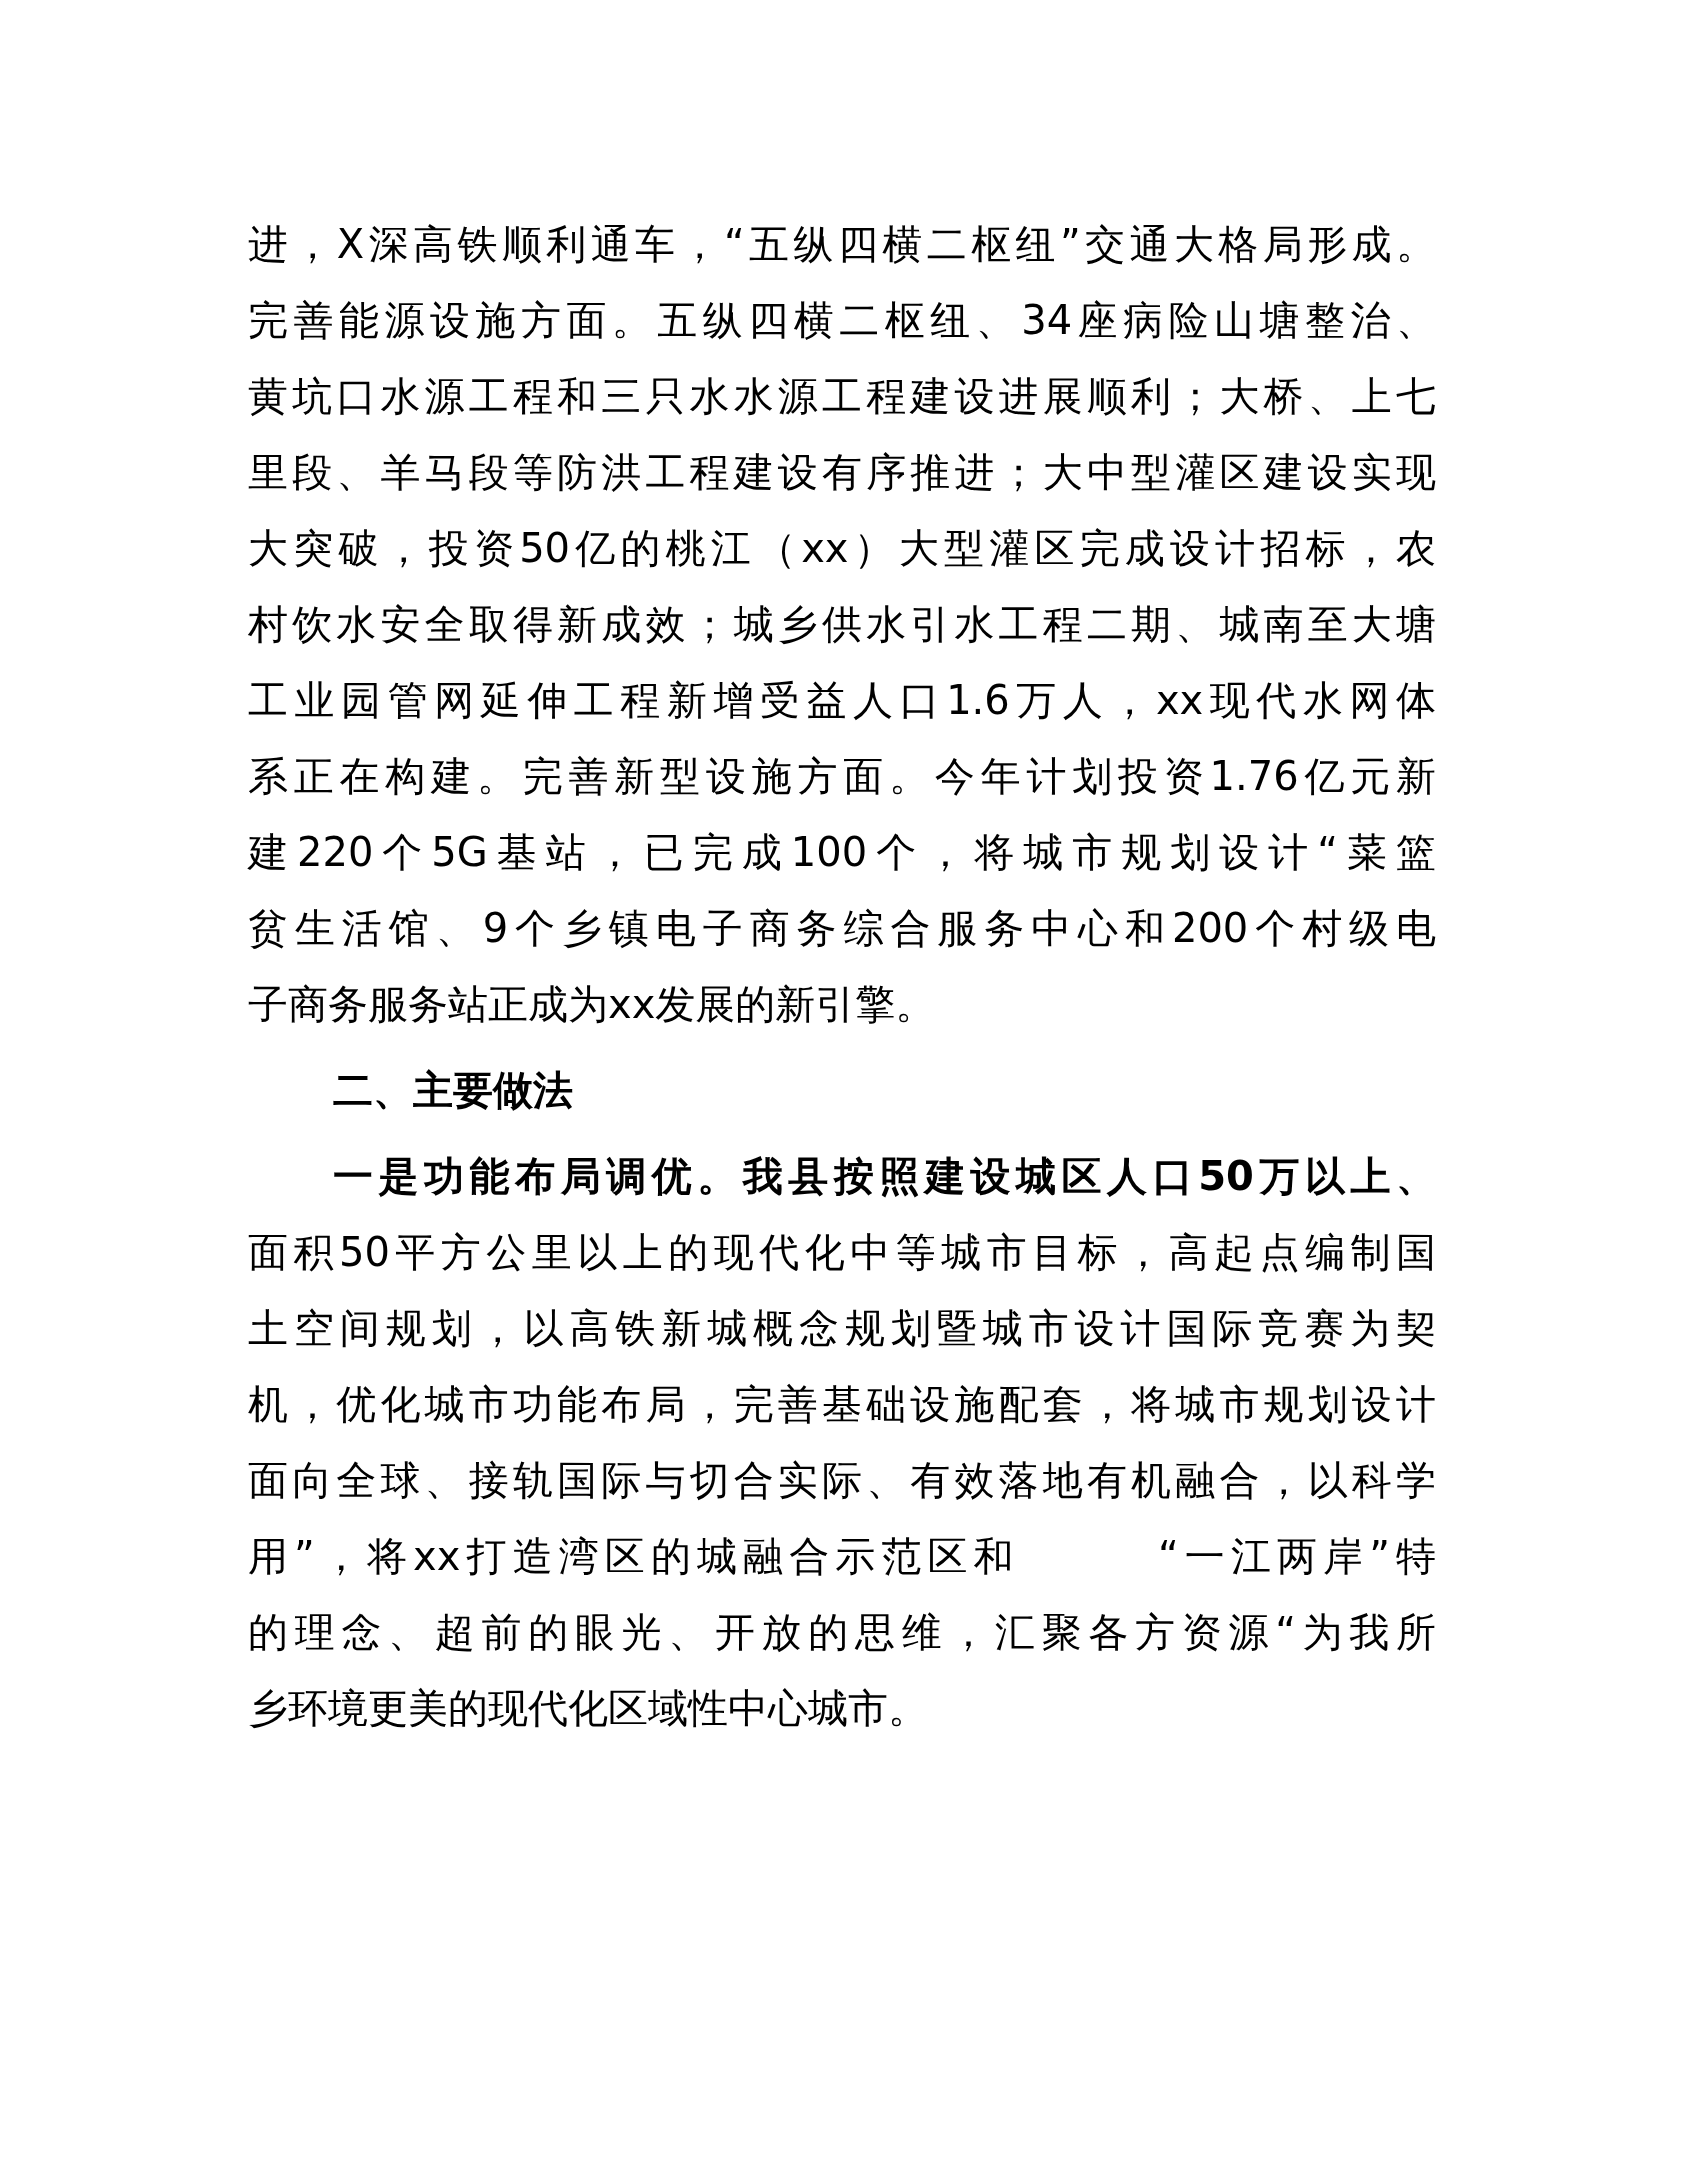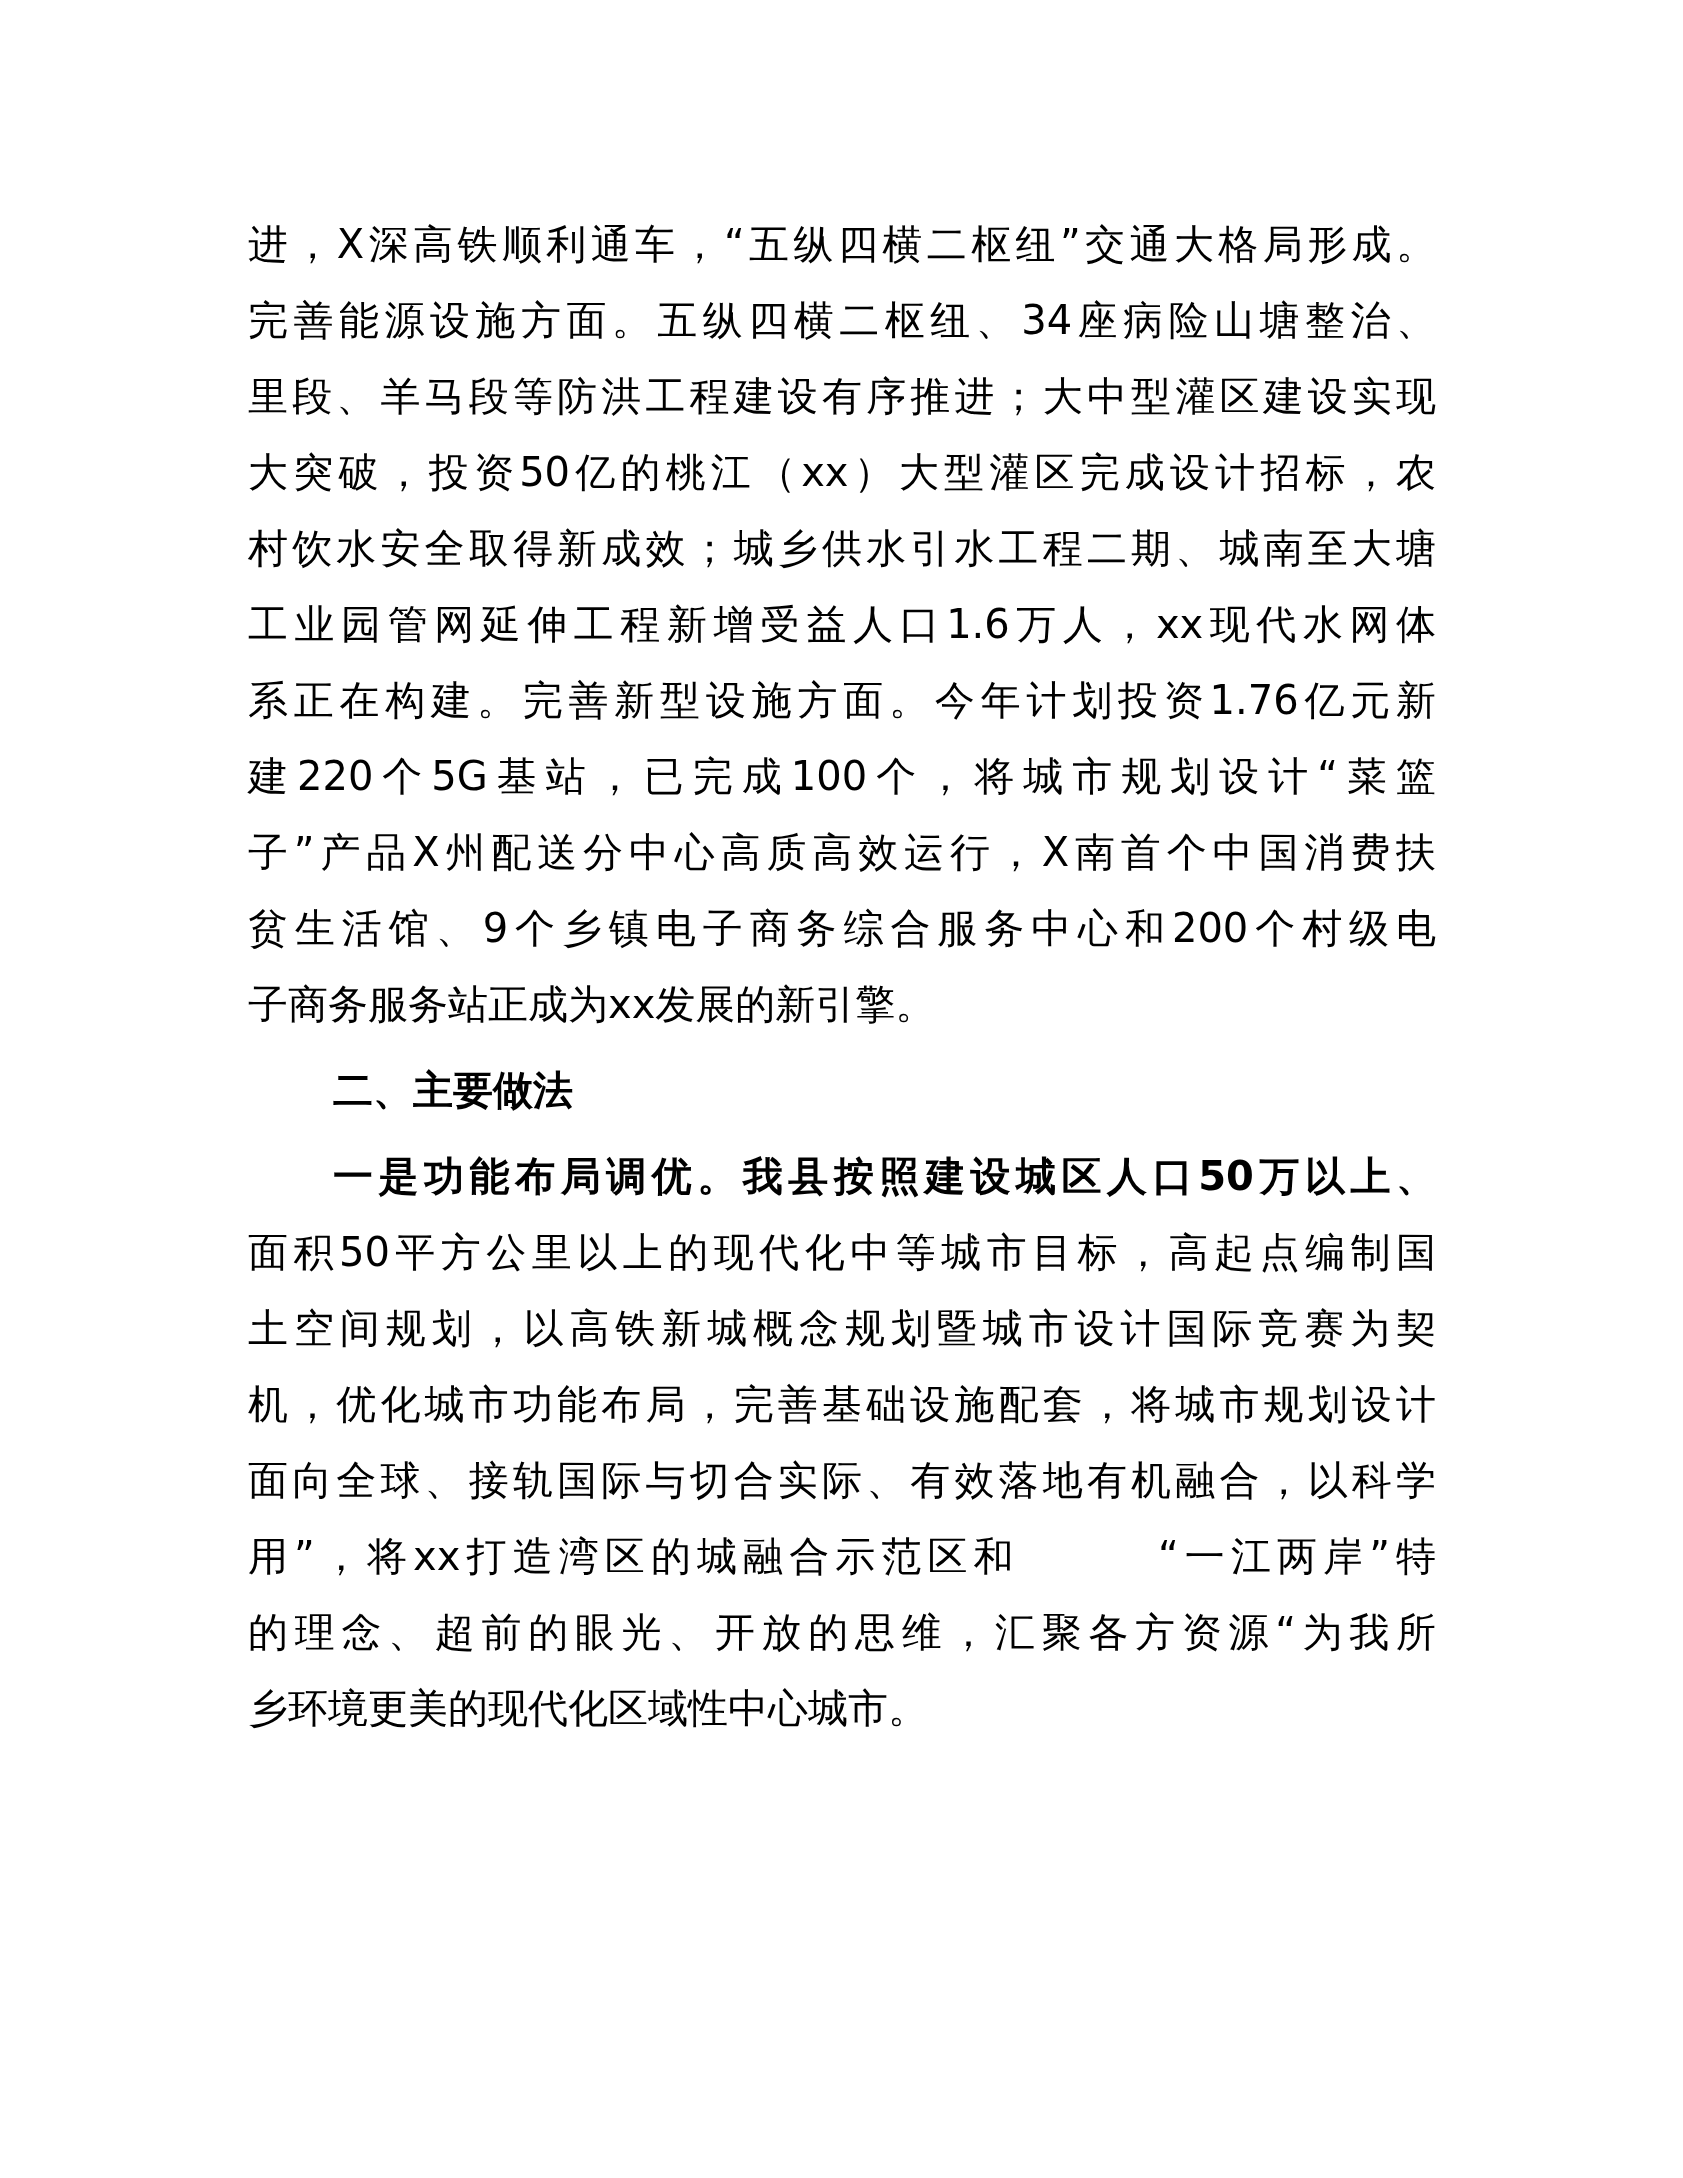--- a/index.html
+++ b/index.html
@@ -43,27 +43,27 @@
   }
 </style>
 </head>
 <body>
 
 <div class="page">
 
   <div class="paragraph">
     <div class="line">进，X深高铁顺利通车，“五纵四横二枢纽”交通大格局形成。</div>
     <div class="line">完善能源设施方面。五纵四横二枢纽、34座病险山塘整治、</div>
+    <div class="line">黄坑口水源工程和三只水水源工程建设进展顺利；大桥、上七</div>
     <div class="line">里段、羊马段等防洪工程建设有序推进；大中型灌区建设实现</div>
     <div class="line">大突破，投资50亿的桃江（xx）大型灌区完成设计招标，农</div>
     <div class="line">村饮水安全取得新成效；城乡供水引水工程二期、城南至大塘</div>
     <div class="line">工业园管网延伸工程新增受益人口1.6万人，xx现代水网体</div>
     <div class="line">系正在构建。完善新型设施方面。今年计划投资1.76亿元新</div>
     <div class="line">建220个5G基站，已完成100个，将城市规划设计“菜篮</div>
-    <div class="line">子”产品X州配送分中心高质高效运行，X南首个中国消费扶</div>
     <div class="line">贫生活馆、9个乡镇电子商务综合服务中心和200个村级电</div>
     <div class="line last">子商务服务站正成为xx发展的新引擎。</div>
   </div>
 
   <div class="line indent last heading">二、主要做法</div>
 
   <div class="paragraph">
     <div class="line indent">一是功能布局调优。我县按照建设城区人口50万以上、</div>
     <div class="line">面积50平方公里以上的现代化中等城市目标，高起点编制国</div>
     <div class="line">土空间规划，以高铁新城概念规划暨城市设计国际竞赛为契</div>

